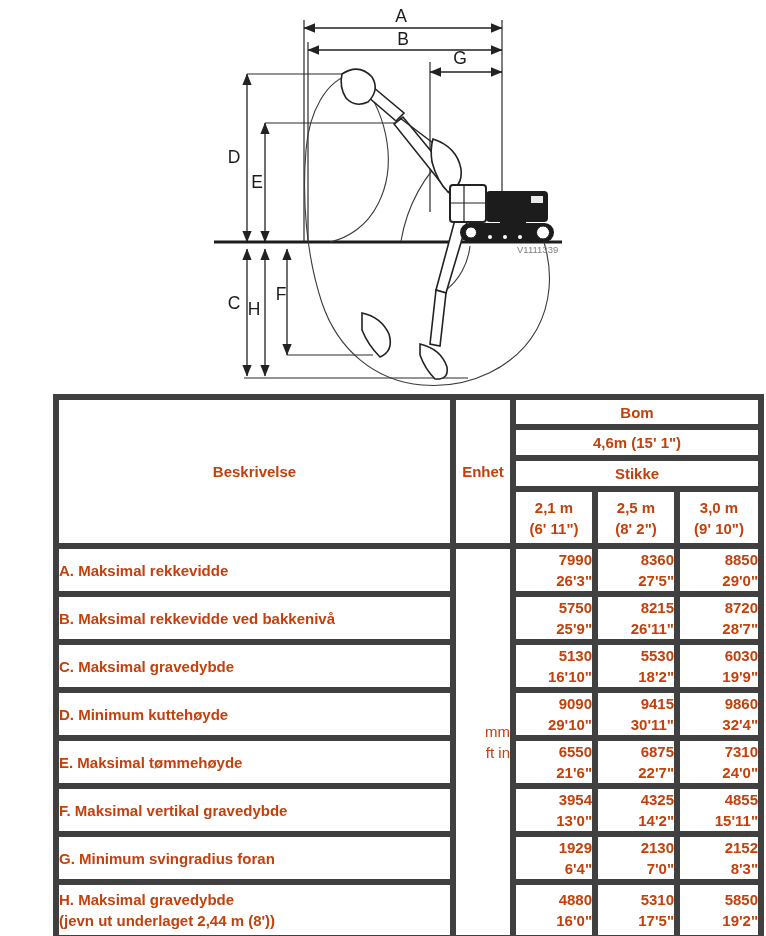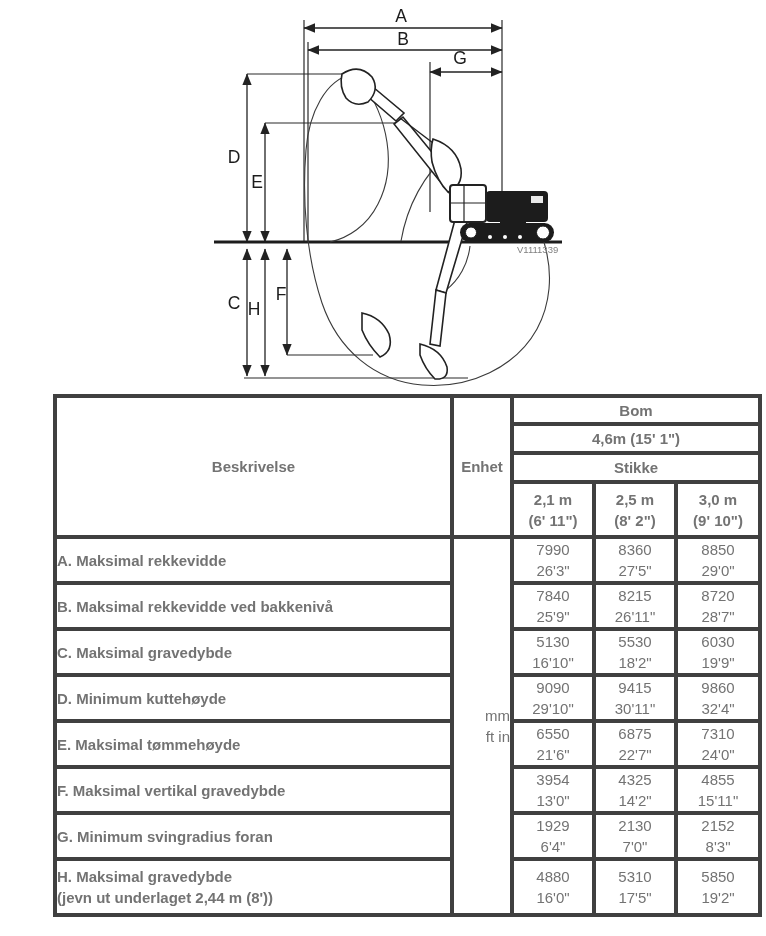--- a/index.html
+++ b/index.html
@@ -4,32 +4,32 @@
 <style>
   html,body{margin:0;padding:0;background:#fff;}
   .page{position:relative;width:766px;height:936px;background:#fff;overflow:hidden;
         font-family:"Liberation Sans","DejaVu Sans",sans-serif;color:#111;}
   .diagram{position:absolute;left:0;top:0;width:766px;height:392px;}
   svg text{font-family:"Liberation Sans","DejaVu Sans",sans-serif;}
 
   table.spec{position:absolute;left:53px;top:394px;width:705px;
              border-collapse:collapse;table-layout:fixed;
              border:3px solid #1a1a1a;}
-  table.spec td{border:4px solid #404040;padding:0;vertical-align:middle;
-                font-size:15px;line-height:21px;color:#737373;background:#fff;}
+  table.spec td{border:6px solid #404040;padding:0;vertical-align:middle;
+                font-size:15px;line-height:21px;color:#c2410c;background:#fff;}
   td.hd{font-weight:bold;text-align:center;}
   tr.h1 td{height:24px;}
   tr.h2 td{height:25px;}
   tr.h3 td{height:25px;}
   tr.h4 td{height:51px;}
   tr.r{height:36px;}
   tr.rt{height:56px;padding-left:8px;}
   td.desc{font-weight:bold;text-align:left;padding-left:7px;}
   td.unit{text-align:right;font-weight:normal;line-height:23px;margin-top:17px;}
-  td.val{text-align:center;font-weight:normal;line-height:22px;}
+  td.val{text-align:right;font-weight:bold;line-height:22px;}
   td.subhdr{font-weight:bold;text-align:center;line-height:21px;}
 </style>
 </head>
 <body>
 
 <div class="page">
 
   <div class="diagram">
     <svg viewBox="0 0 766 392" width="766" height="392">
       <defs>
@@ -163,21 +163,21 @@
         <td class="val">
             <div>8850</div>
             <div>29'0"</div>
           </td>
       </tr>
       <tr class="r">
         <td class="desc">
             <div>B. Maksimal rekkevidde ved bakkenivå</div>
           </td>
         <td class="val">
-            <div>7840</div>
+            <div>5750</div>
             <div>25'9"</div>
           </td>
         <td class="val">
             <div>8215</div>
             <div>26'11"</div>
           </td>
         <td class="val">
             <div>8720</div>
             <div>28'7"</div>
           </td>

